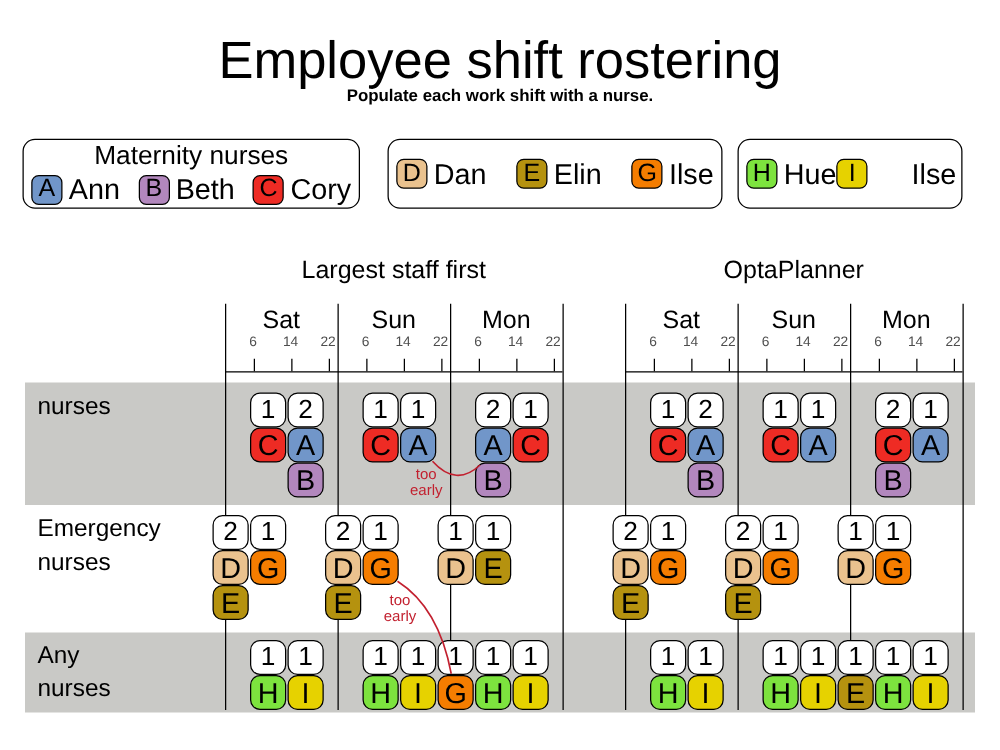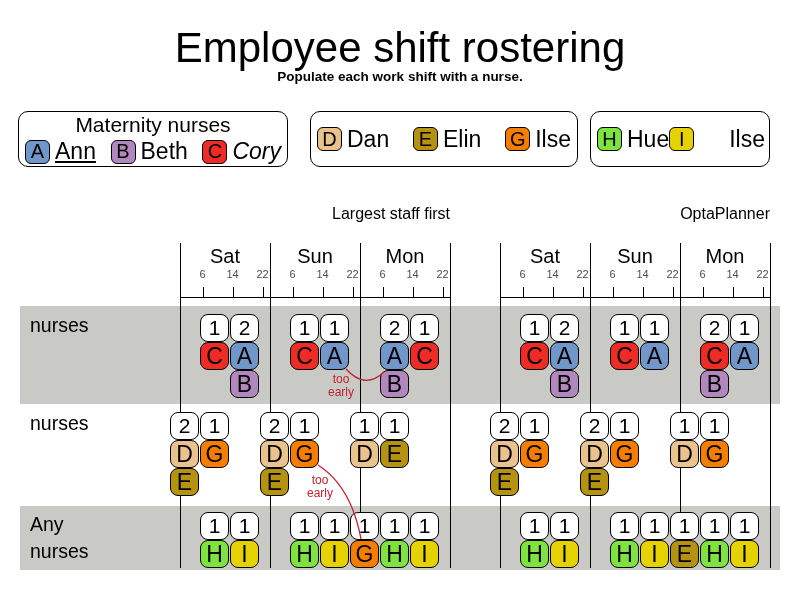--- a/index.html
+++ b/index.html
@@ -22,21 +22,21 @@
   .legend-title{text-align:center;font-size:21px;line-height:24px;margin-top:1px;}
   .legend-entries{display:flex;justify-content:space-between;align-items:center;padding:0 6px;flex:1;}
   .legend-entry{display:flex;align-items:center;}
   .swatch{
     width:25px;height:24px;border:1.6px solid #000;border-radius:6px;box-sizing:border-box;
     display:flex;align-items:center;justify-content:center;font-size:20px;
   }
   .legend-name{font-size:23px;margin-left:5px;}
   .band{left:20px;width:760px;background:#c9c9c6;z-index:1;}
   .row-label{left:30px;font-size:19.5px;line-height:27px;z-index:2;}
-  .solver-title{top:205px;width:270px;text-align:right;font-size:16px;z-index:2;white-space:nowrap;}
+  .solver-title{top:205px;width:270px;text-align:center;font-size:20px;z-index:2;white-space:nowrap;}
   .day-line{width:1px;top:243px;height:325px;background:#000;z-index:2;}
   .axis-hline{top:297px;height:1px;background:#000;z-index:2;}
   .day-label{top:245px;width:90px;text-align:center;font-size:20px;z-index:2;}
   .tick-label{top:268px;width:24px;text-align:center;font-size:11px;color:#4d4d4d;z-index:2;}
   .tick-mark{top:287px;width:1px;height:10px;background:#000;z-index:2;}
   .cell{
     width:29px;height:28px;border:1.6px solid #000;border-radius:8px;box-sizing:border-box;
     display:flex;align-items:center;justify-content:center;z-index:3;background:#fff;
   }
   .cap-cell{font-size:21px;}
@@ -49,29 +49,29 @@
 
 <div class="canvas">
   <div class="abs page-subtitle">Populate each work shift with a nurse.</div>
   <div class="abs page-title">Employee shift rostering</div>
   <div id="legend">
       <div class="abs legend-box" style="left: 18px; width: 270px;">
         <div class="legend-title" style="position: static;">Maternity nurses</div>
         <div class="legend-entries" style="position: static;">
           <div class="legend-entry" style="position: static;">
             <div class="swatch" style="position: static; background: rgb(113, 150, 201);">A</div>
-            <div class="legend-name" style="position: static; text-decoration: underline;">Ann</div>
+            <div class="legend-name" style="position: static;">Ann</div>
           </div>
           <div class="legend-entry" style="position: static;">
             <div class="swatch" style="position: static; background: rgb(178, 135, 189);">B</div>
             <div class="legend-name" style="position: static;">Beth</div>
           </div>
           <div class="legend-entry" style="position: static;">
             <div class="swatch" style="position: static; background: rgb(238, 43, 36);">C</div>
-            <div class="legend-name" style="position: static; font-style: italic;">Cory</div>
+            <div class="legend-name" style="position: static;">Cory</div>
           </div>
         </div>
       </div>
       <div class="abs legend-box" style="left: 310px; width: 268px;">
         <div class="legend-entries" style="position: static;">
           <div class="legend-entry" style="position: static;">
             <div class="swatch" style="position: static; background: rgb(234, 194, 142);">D</div>
             <div class="legend-name" style="position: static;">Dan</div>
           </div>
           <div class="legend-entry" style="position: static;">
@@ -96,20 +96,21 @@
           </div>
         </div>
       </div>
     </div>
   <div id="grid">
       <div class="abs band" style="top: 306px; height: 98px;"></div>
       <div class="abs row-label" style="top: 312px;">
         <div class="abs " style="position: static;">nurses</div>
       </div>
       <div class="abs row-label" style="top: 410px;">
+        <div class="abs " style="position: static;">Emergency</div>
         <div class="abs " style="position: static;">nurses</div>
       </div>
       <div class="abs band" style="top: 506px; height: 64px;"></div>
       <div class="abs row-label" style="top: 511px;">
         <div class="abs " style="position: static;">Any</div>
         <div class="abs " style="position: static;">nurses</div>
       </div>
       <div class="abs solver-title" style="left: 180px;">Largest staff first</div>
       <div class="abs axis-hline" style="left: 180px; width: 270px;"></div>
       <div class="abs day-line" style="left: 180px;"></div>

